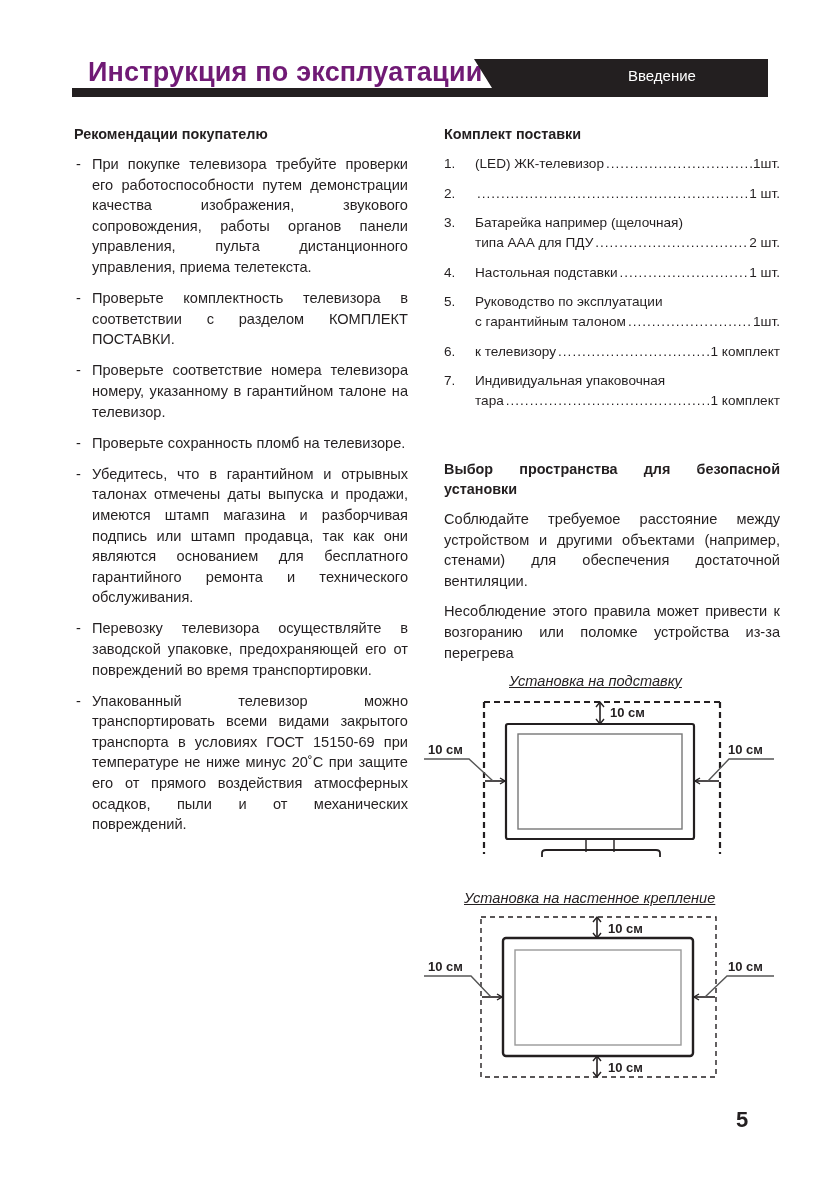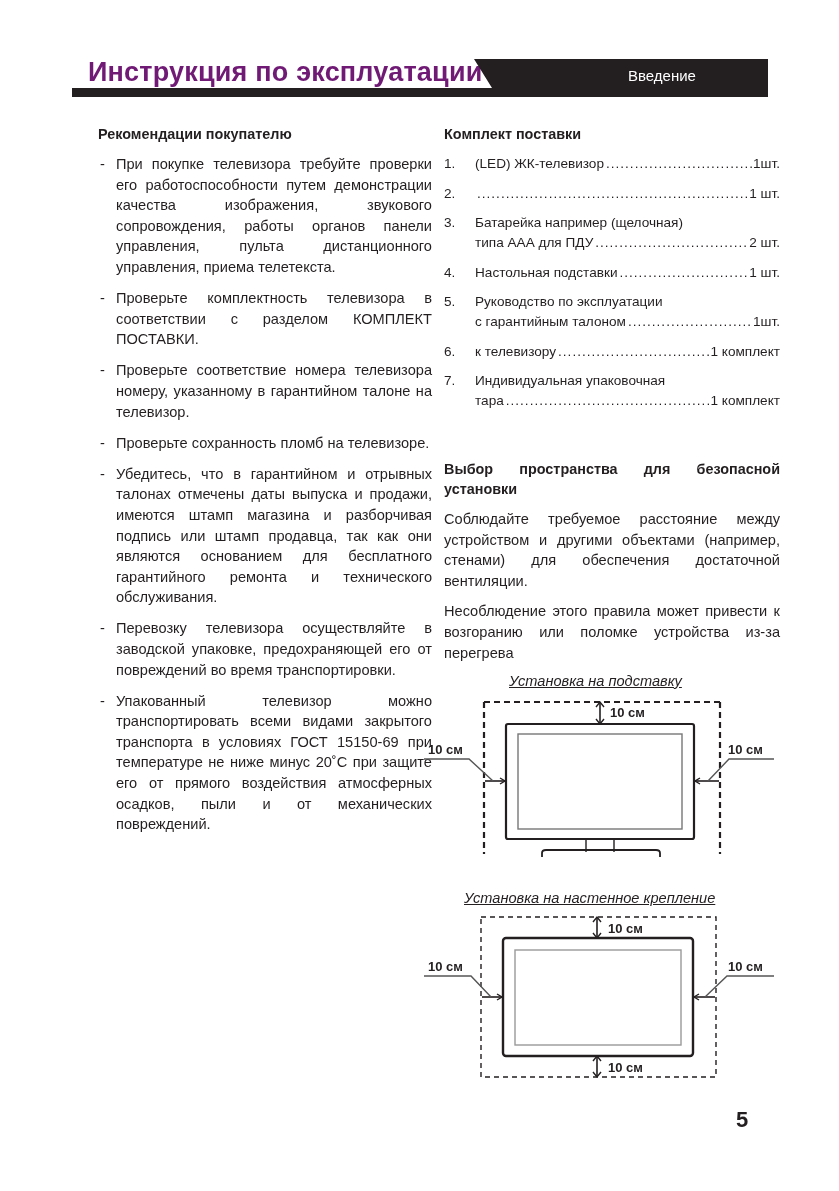--- a/index.html
+++ b/index.html
@@ -10,21 +10,21 @@
   .hdr-title { position:absolute; left:88px; top:56px; font-size:27px; font-weight:bold;
                letter-spacing:0.2px; color:#701a75; white-space:nowrap; line-height:32px; }
   .hdr-underline { position:absolute; left:72px; top:88px; width:420px; height:9px; background:#231f20; }
   .hdr-block { position:absolute; left:474px; top:59px; width:294px; height:38px; background:#231f20;
                clip-path:polygon(0 0, 100% 0, 100% 100%, 18px 100%, 18px 76%); }
   .hdr-section { position:absolute; left:595px; top:66px; font-size:15px; font-weight:normal;
                  color:#ffffff; line-height:20px;margin-left:33px; }
 
   
   .col { position:absolute; font-size:14.6px; line-height:20.6px; color:#231f20; }
-  .col-left { left:74px; top:124px; width:334px;margin-left:24px; }
+  .col-left { left:74px; top:124px; width:334px; }
   .col-right { left:432px; top:124px; width:336px;margin-left:12px; }
 
   .h2 { font-weight:bold; font-size:14.4px; line-height:20px; margin:0 0 10px 0; }
   .bullets { list-style:none; margin:0; padding:0; }
   .bullets li { position:relative; padding-left:18px; margin-bottom:10.5px; text-align:justify; }
   .bullets li .dash { position:absolute; left:2px; top:0; }
 
   .kit { list-style:none; margin:0; padding:0; font-size:13.6px; line-height:20px; }
   .kit li { position:relative; padding-left:31px; margin-bottom:9.5px; }
   .kit li .num { position:absolute; left:0; top:0; }

